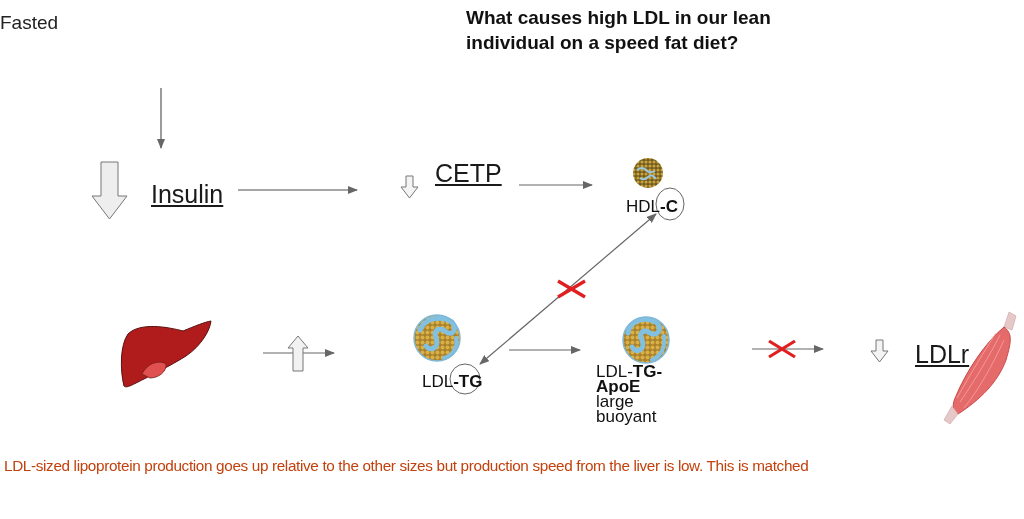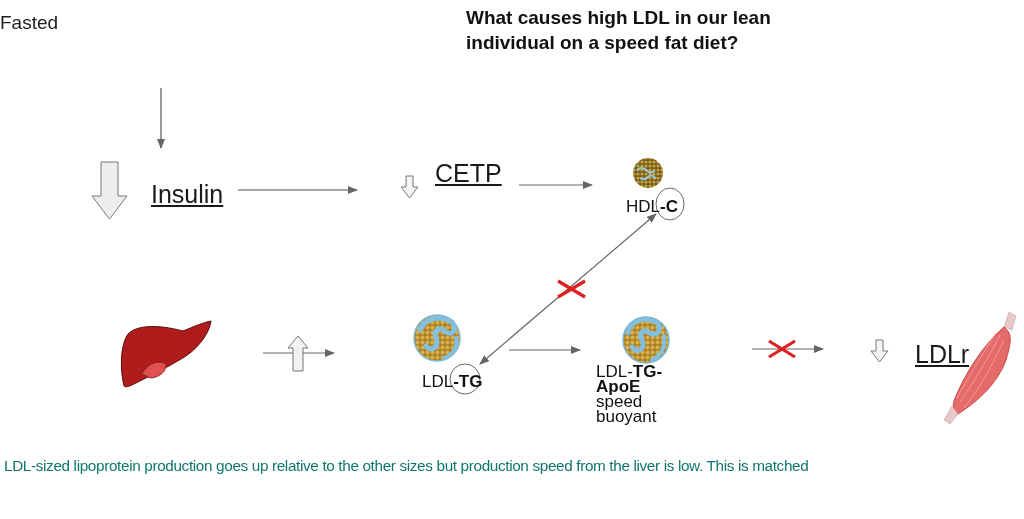--- a/index.html
+++ b/index.html
@@ -4,21 +4,21 @@
 <style>
   html, body { margin: 0; padding: 0; background: #ffffff; }
   body { width: 1024px; height: 519px; position: relative; overflow: hidden;
          font-family: "Liberation Sans", sans-serif; color: #111; }
   .abs { position: absolute; }
   .fasted { left: 0; width: 320px; top: 10px; font-size: 19px; line-height: 25px; color: #222; }
   .title { left: 466px; top: 5px; font-size: 19px; font-weight: bold; line-height: 25px; color: #111; }
   .label-big { font-size: 25px; color: #1a1a1a; text-decoration: underline; }
   .small { font-size: 17px; color: #111; }
   .small b { font-weight: bold; }
-  .caption { left: 4px; top: 456px; width: 1020px; font-size: 15.3px; line-height: 19px; color: #0f766e; letter-spacing: -0.35px; }
+  .caption { left: 4px; top: 456px; width: 1020px; font-size: 15.3px; line-height: 19px; color: #c2410c; letter-spacing: -0.35px; }
   svg.overlay { position: absolute; left: 0; top: 0; }
 </style>
 </head>
 <body>
 
 <div class="abs fasted">
   <div>Fasted</div>
 </div>
 <div class="abs title">
   <div>What causes high LDL in our lean</div>
@@ -113,20 +113,20 @@
 <div class="abs small" style="left:626px; top:197px;">
   <span>HDL</span><b>-C</b>
 </div>
 
 <div class="abs small" style="left:422px; top:372px;text-align:center;">
   <span>LDL</span><b>-TG</b>
 </div>
 
 <div class="abs small" style="left:596px; width:100px; top:364px; line-height:15px;">
   <div><span>LDL-</span><b>TG-ApoE</b></div>
-  <div>speed buoyant</div>
+  <div>large buoyant</div>
 </div>
 
 <div class="abs label-big" style="left:905px; top:340px;margin-left:10px;">LDLr</div>
 
 <div class="abs caption">
   <div>LDL-sized lipoprotein production goes up relative to the other sizes but production speed from the liver is low.  This is matched</div>
 </div>
 
 </body></html>

